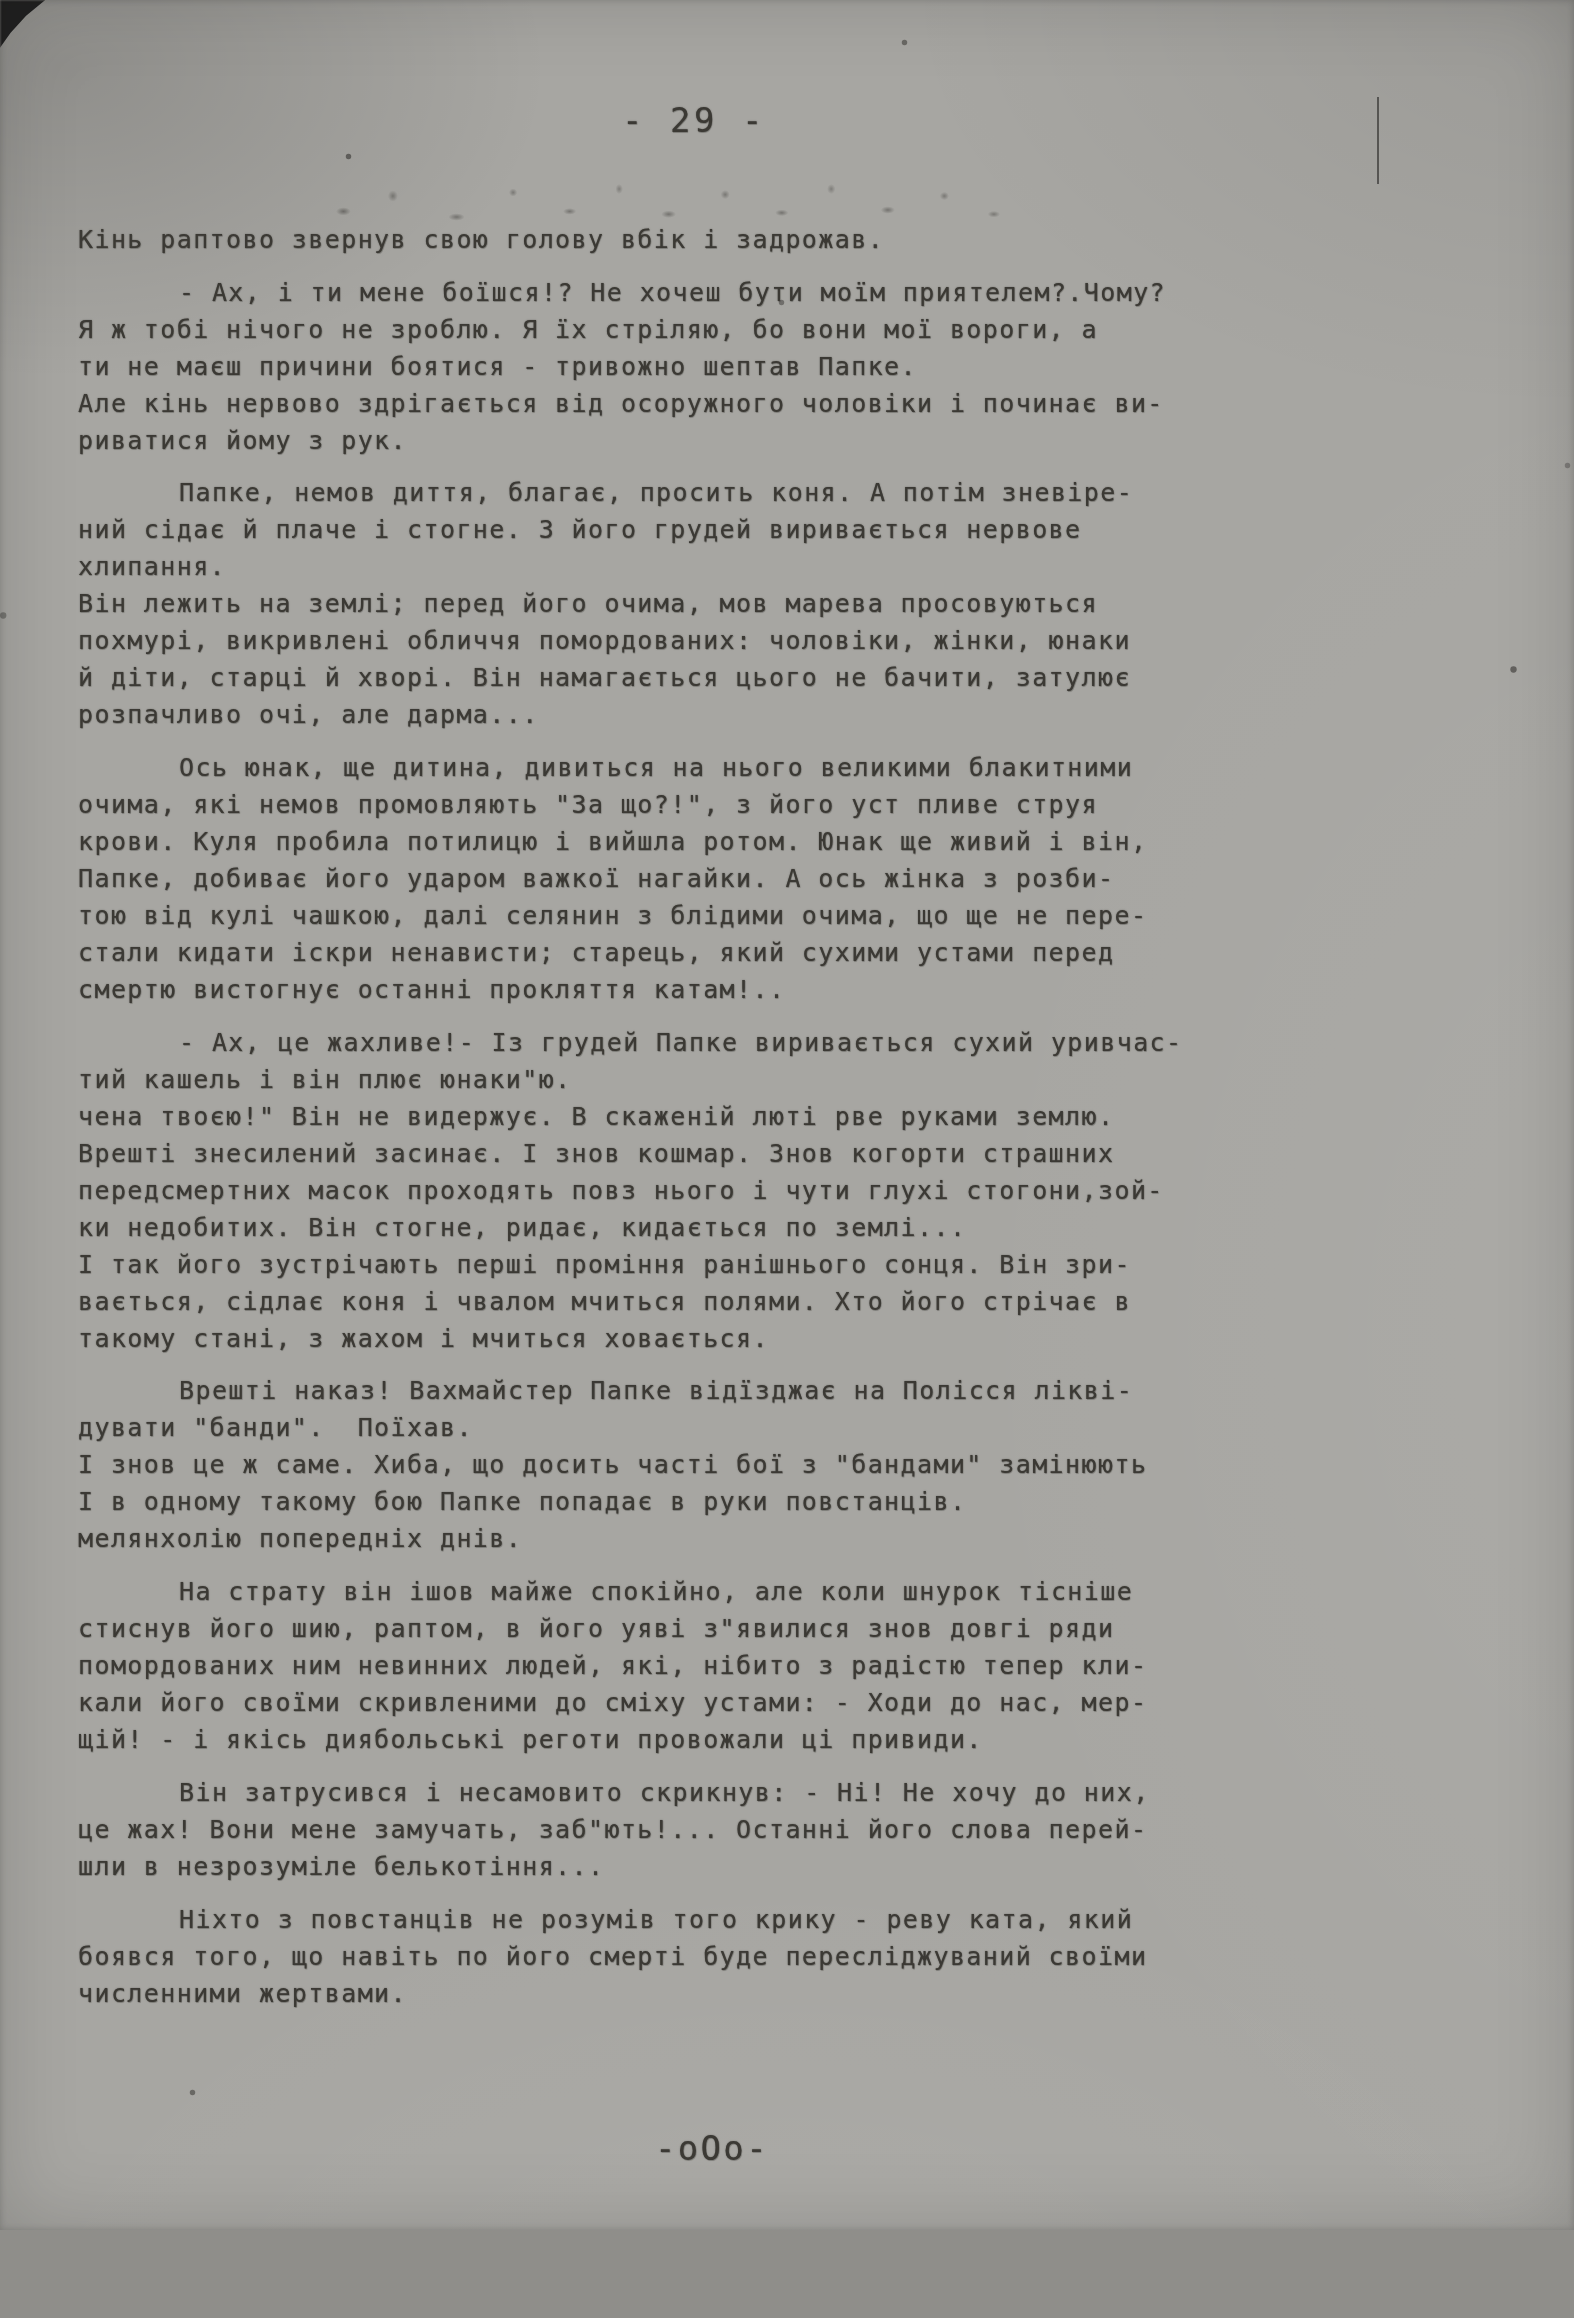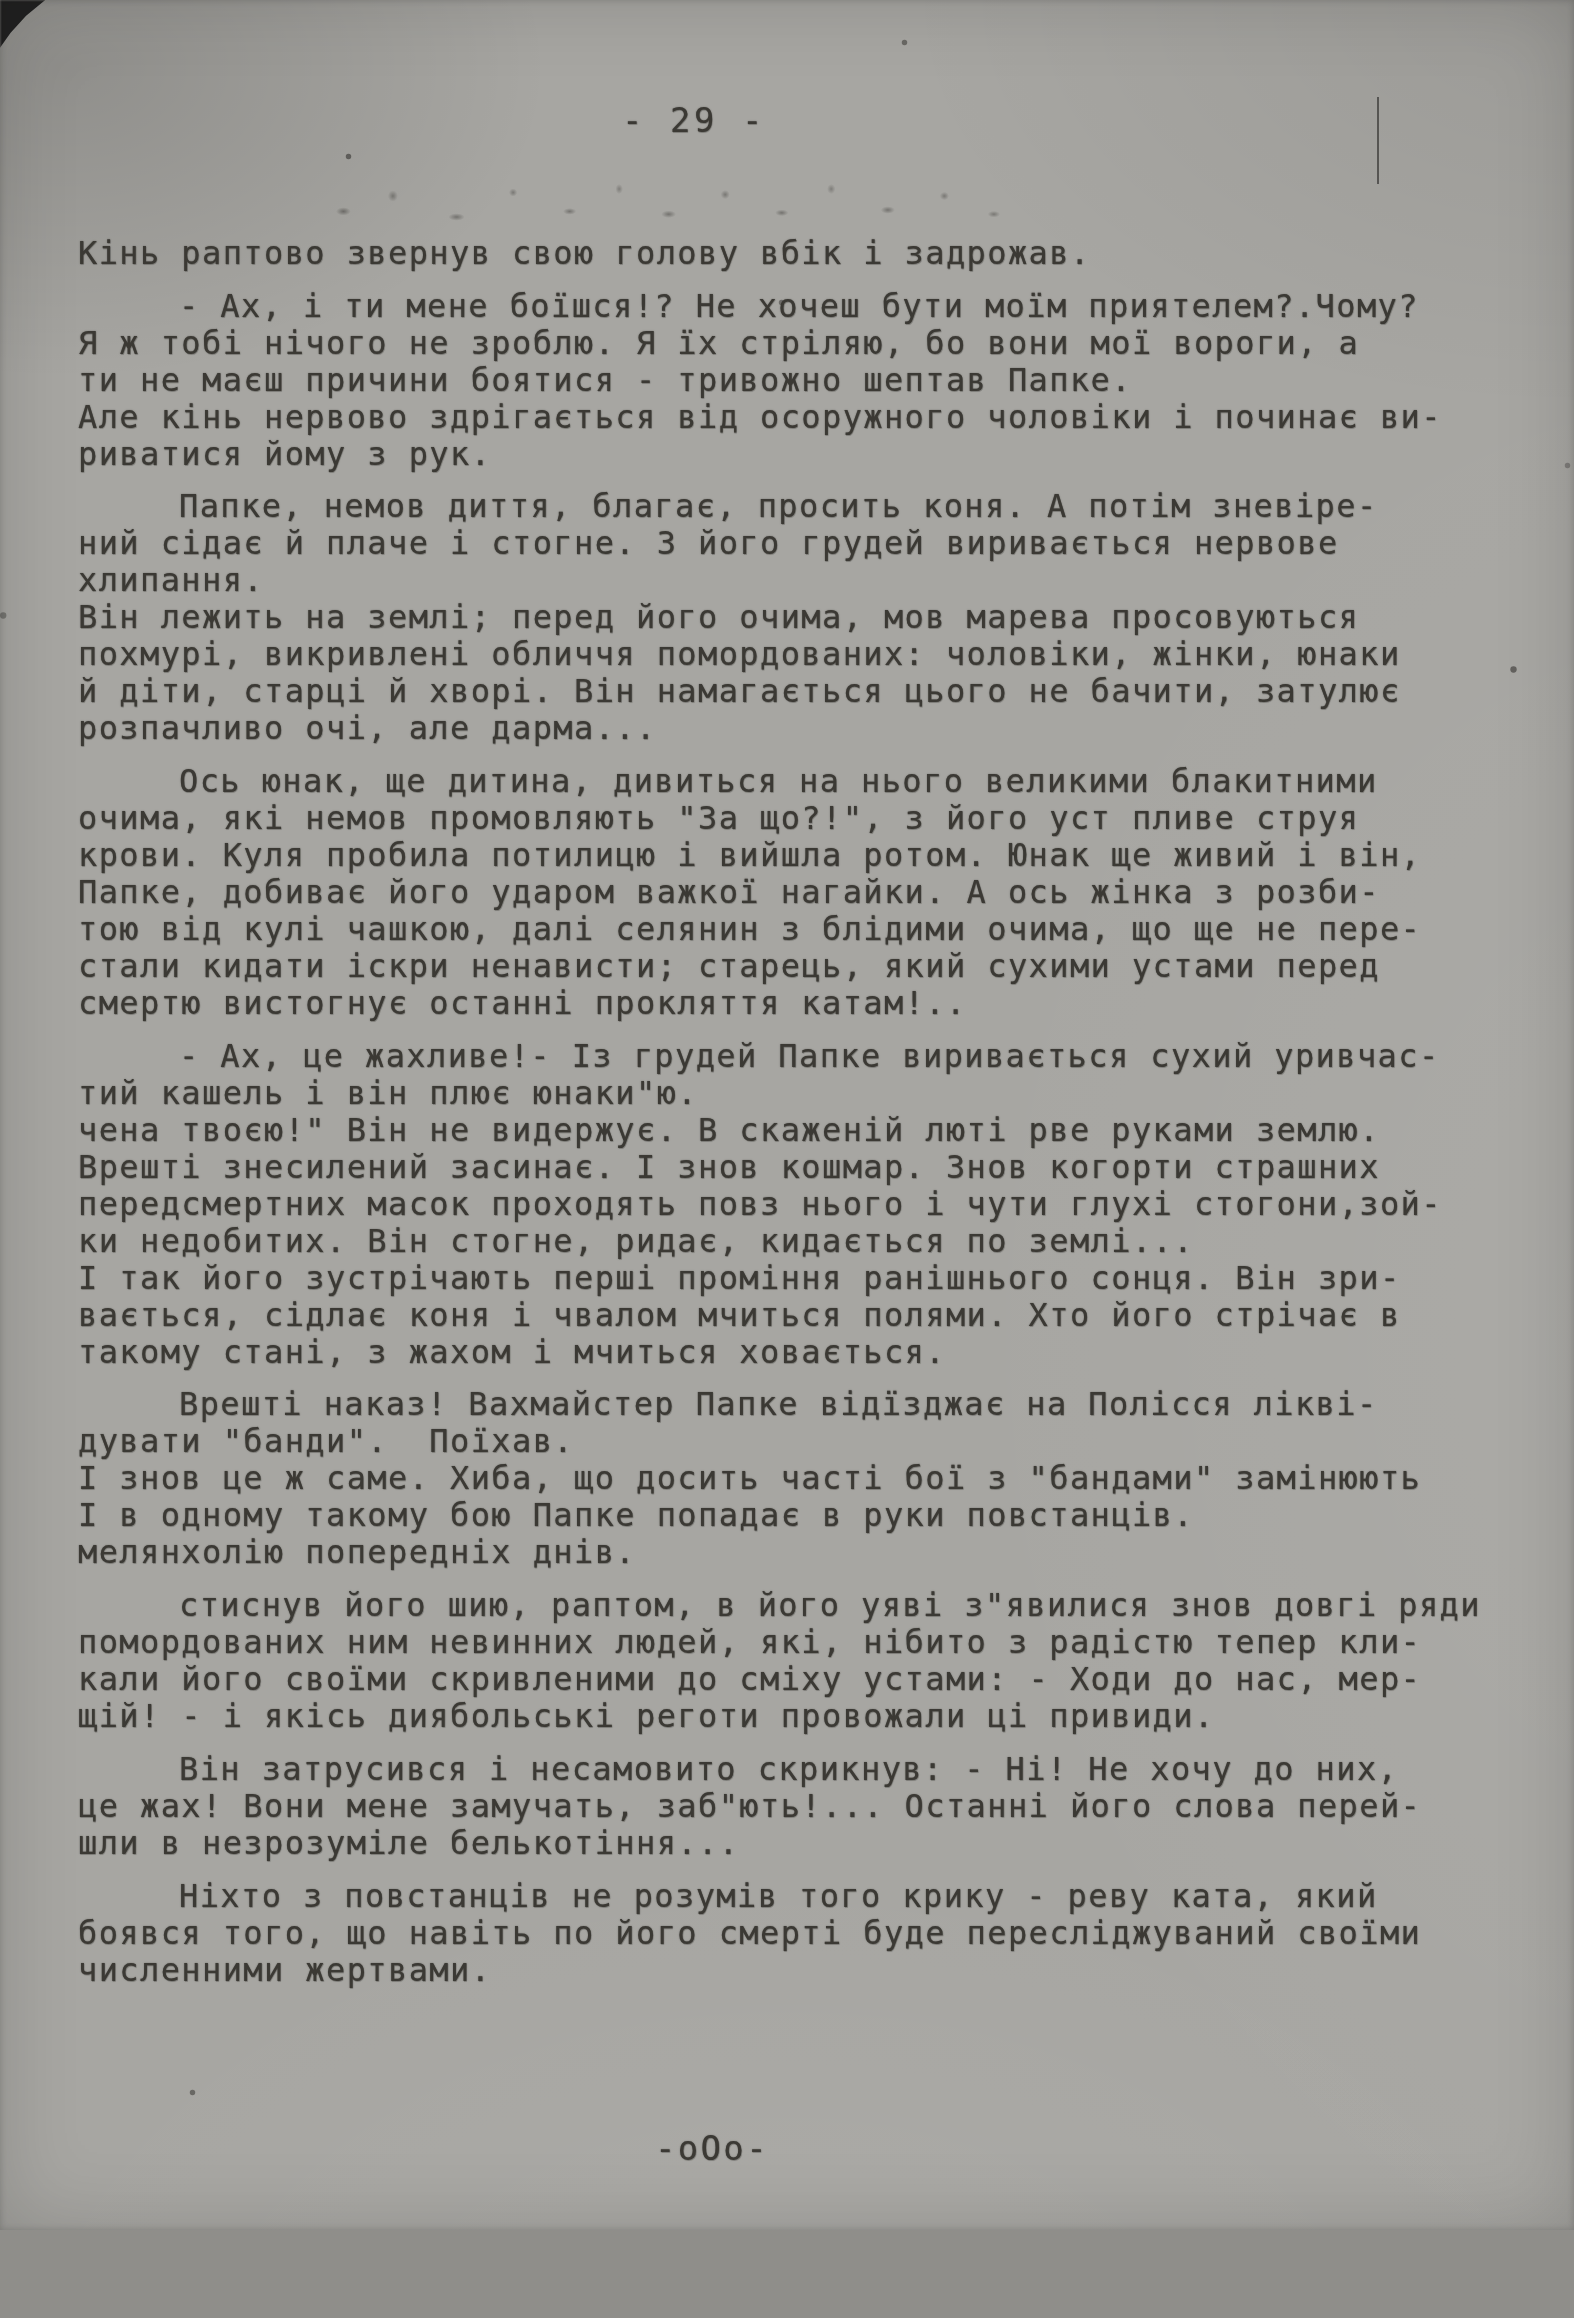--- a/index.html
+++ b/index.html
@@ -36,24 +36,23 @@
     transform: translateX(-93px);
     font-size: 34px;
     letter-spacing: 3.5px;
     white-space: pre;
   }
   .text-block {
     position: absolute;
     left: 78px;
     top: 221px;
     width: 1443px;
-    font-size: 32px;
+    font-size: 25px;
     line-height: 37px;
     letter-spacing: 1.4px;
-    margin-top: 14px;
   }
   .para { margin: 0; }
   .para + .para { margin-top: 15.7px; }
   .para .line { white-space: pre; }
   .para.indent .line:first-child { text-indent: 101px; }
   .footer-mark {
     position: absolute;
     top: 2128px;
     left: 0;
     width: 100%;
@@ -168,20 +167,21 @@
         <div class="line">такому стані, з жахом і мчиться ховається.</div>
       </div>
       <div class="para indent">
         <div class="line">Врешті наказ! Вахмайстер Папке відїзджає на Полісся лікві-</div>
         <div class="line">дувати "банди".  Поїхав.</div>
         <div class="line">І знов це ж саме. Хиба, що досить часті бої з "бандами" замінюють</div>
         <div class="line">І в одному такому бою Папке попадає в руки повстанців.</div>
         <div class="line">мелянхолію попередніх днів.</div>
       </div>
       <div class="para indent">
+        <div class="line">На страту він ішов майже спокійно, але коли шнурок тісніше</div>
         <div class="line">стиснув його шию, раптом, в його уяві з"явилися знов довгі ряди</div>
         <div class="line">помордованих ним невинних людей, які, нібито з радістю тепер кли-</div>
         <div class="line">кали його своїми скривленими до сміху устами: - Ходи до нас, мер-</div>
         <div class="line">щій! - і якісь диябольські реготи провожали ці привиди.</div>
       </div>
       <div class="para indent">
         <div class="line">Він затрусився і несамовито скрикнув: - Ні! Не хочу до них,</div>
         <div class="line">це жах! Вони мене замучать, заб"ють!... Останні його слова перей-</div>
         <div class="line">шли в незрозуміле белькотіння...</div>
       </div>

